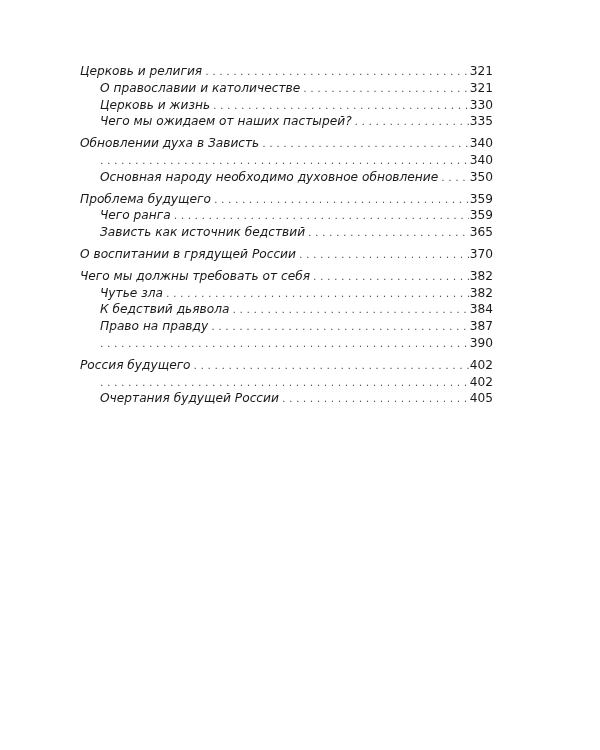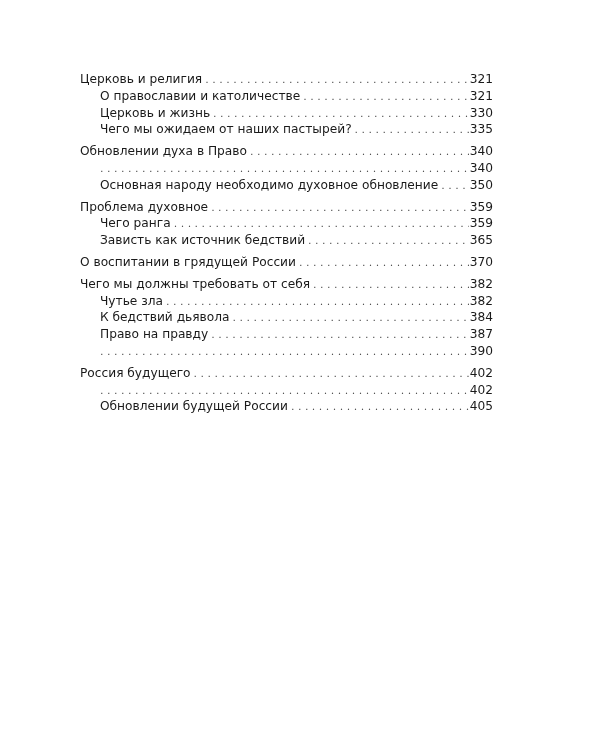--- a/index.html
+++ b/index.html
@@ -3,25 +3,25 @@
 <meta charset="utf-8">
 <style>
   html, body { margin: 0; padding: 0; background: #ffffff; }
   body { width: 600px; height: 750px; position: relative; overflow: hidden;
          font-family: "DejaVu Sans", "Liberation Sans", sans-serif; color: #1a1a1a; }
   .toc { position: absolute; left: 80px; top: 63px; width: 413px; }
   .section { margin-bottom: 5px; }
   .entry { display: flex; align-items: baseline; height: 16.8px; line-height: 16.8px;
            font-size: 12.2px; white-space: nowrap; }
   .entry.sub { padding-left: 20px; }
-  .entry .title { flex: 0 0 auto; padding-right: 3px; }
+  .entry .title { flex: 0 0 auto; padding-right: 3px; font-style: italic; }
   .entry .leader { flex: 1 1 auto; overflow: hidden; color: #555; letter-spacing: 3.2px;
                    font-size: 11px; }
   .entry .leader::before { content: ". . . . . . . . . . . . . . . . . . . . . . . . . . . . . . . . . . . . . . . . . . . . . . . . . . . . . . . . . . . . . . . . . . . . . . . . . . . . . . . . . . . . ."; letter-spacing: 0; }
-  .entry .page { flex: 0 0 auto; text-align: right; padding-left: 1px; margin-top: 8px; }
+  .entry .page { flex: 0 0 auto; text-align: right; padding-left: 1px; }
 </style>
 </head>
 <body>
 
 <div class="toc">
 
   <div class="section">
     <div class="entry">
       <span class="title">Церковь и религия</span>
       <span class="leader"></span>
@@ -39,38 +39,38 @@
     </div>
     <div class="entry sub">
       <span class="title">Чего мы ожидаем от наших пастырей?</span>
       <span class="leader"></span>
       <span class="page">335</span>
     </div>
   </div>
 
   <div class="section">
     <div class="entry">
-      <span class="title">Обновлении духа в Право</span>
+      <span class="title">Обновлении духа в Зависть</span>
       <span class="leader"></span>
       <span class="page">340</span>
     </div>
     <div class="entry sub">
       <span class="leader"></span>
       <span class="page">340</span>
     </div>
     <div class="entry sub">
       <span class="title">Основная народу необходимо духовное обновление</span>
       <span class="leader"></span>
       <span class="page">350</span>
     </div>
   </div>
 
   <div class="section">
     <div class="entry">
-      <span class="title">Проблема духовное</span>
+      <span class="title">Проблема будущего</span>
       <span class="leader"></span>
       <span class="page">359</span>
     </div>
     <div class="entry sub">
       <span class="title">Чего ранга</span>
       <span class="leader"></span>
       <span class="page">359</span>
     </div>
     <div class="entry sub">
       <span class="title">Зависть как источник бедствий</span>
@@ -118,19 +118,19 @@
     <div class="entry">
       <span class="title">Россия будущего</span>
       <span class="leader"></span>
       <span class="page">402</span>
     </div>
     <div class="entry sub">
       <span class="leader"></span>
       <span class="page">402</span>
     </div>
     <div class="entry sub">
-      <span class="title">Обновлении будущей России</span>
+      <span class="title">Очертания будущей России</span>
       <span class="leader"></span>
       <span class="page">405</span>
     </div>
   </div>
 
 </div>
 
 </body></html>

